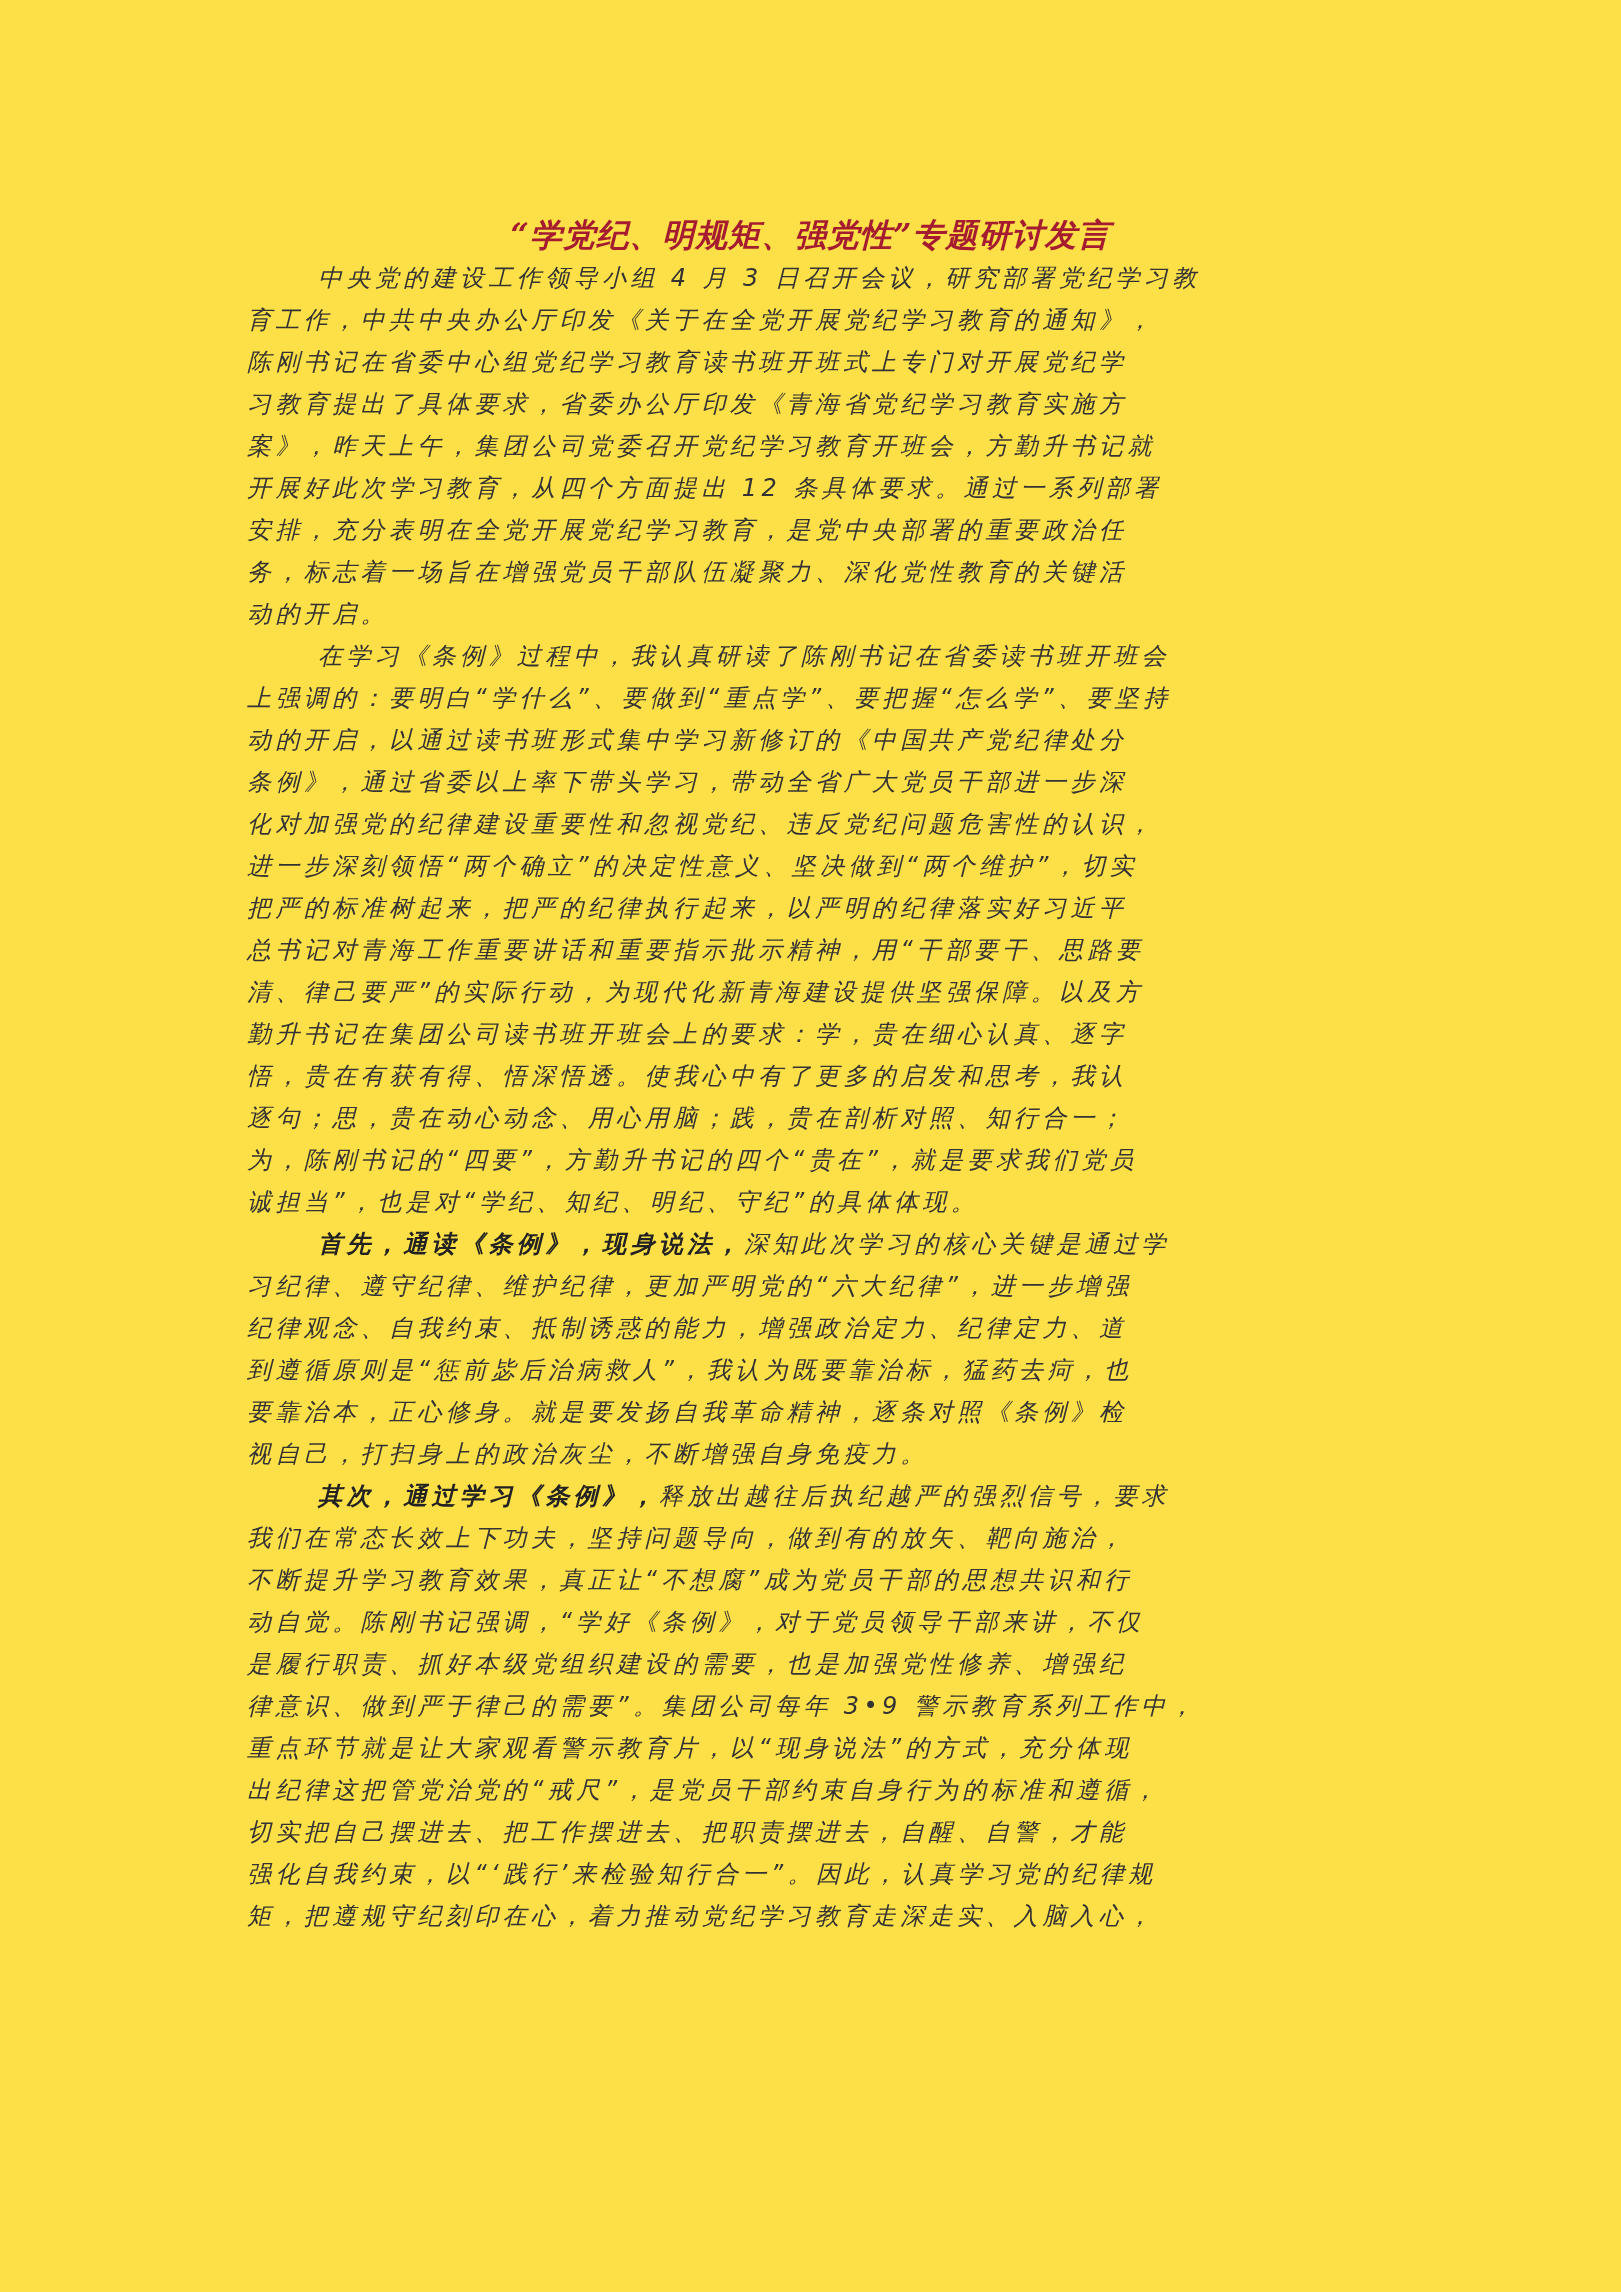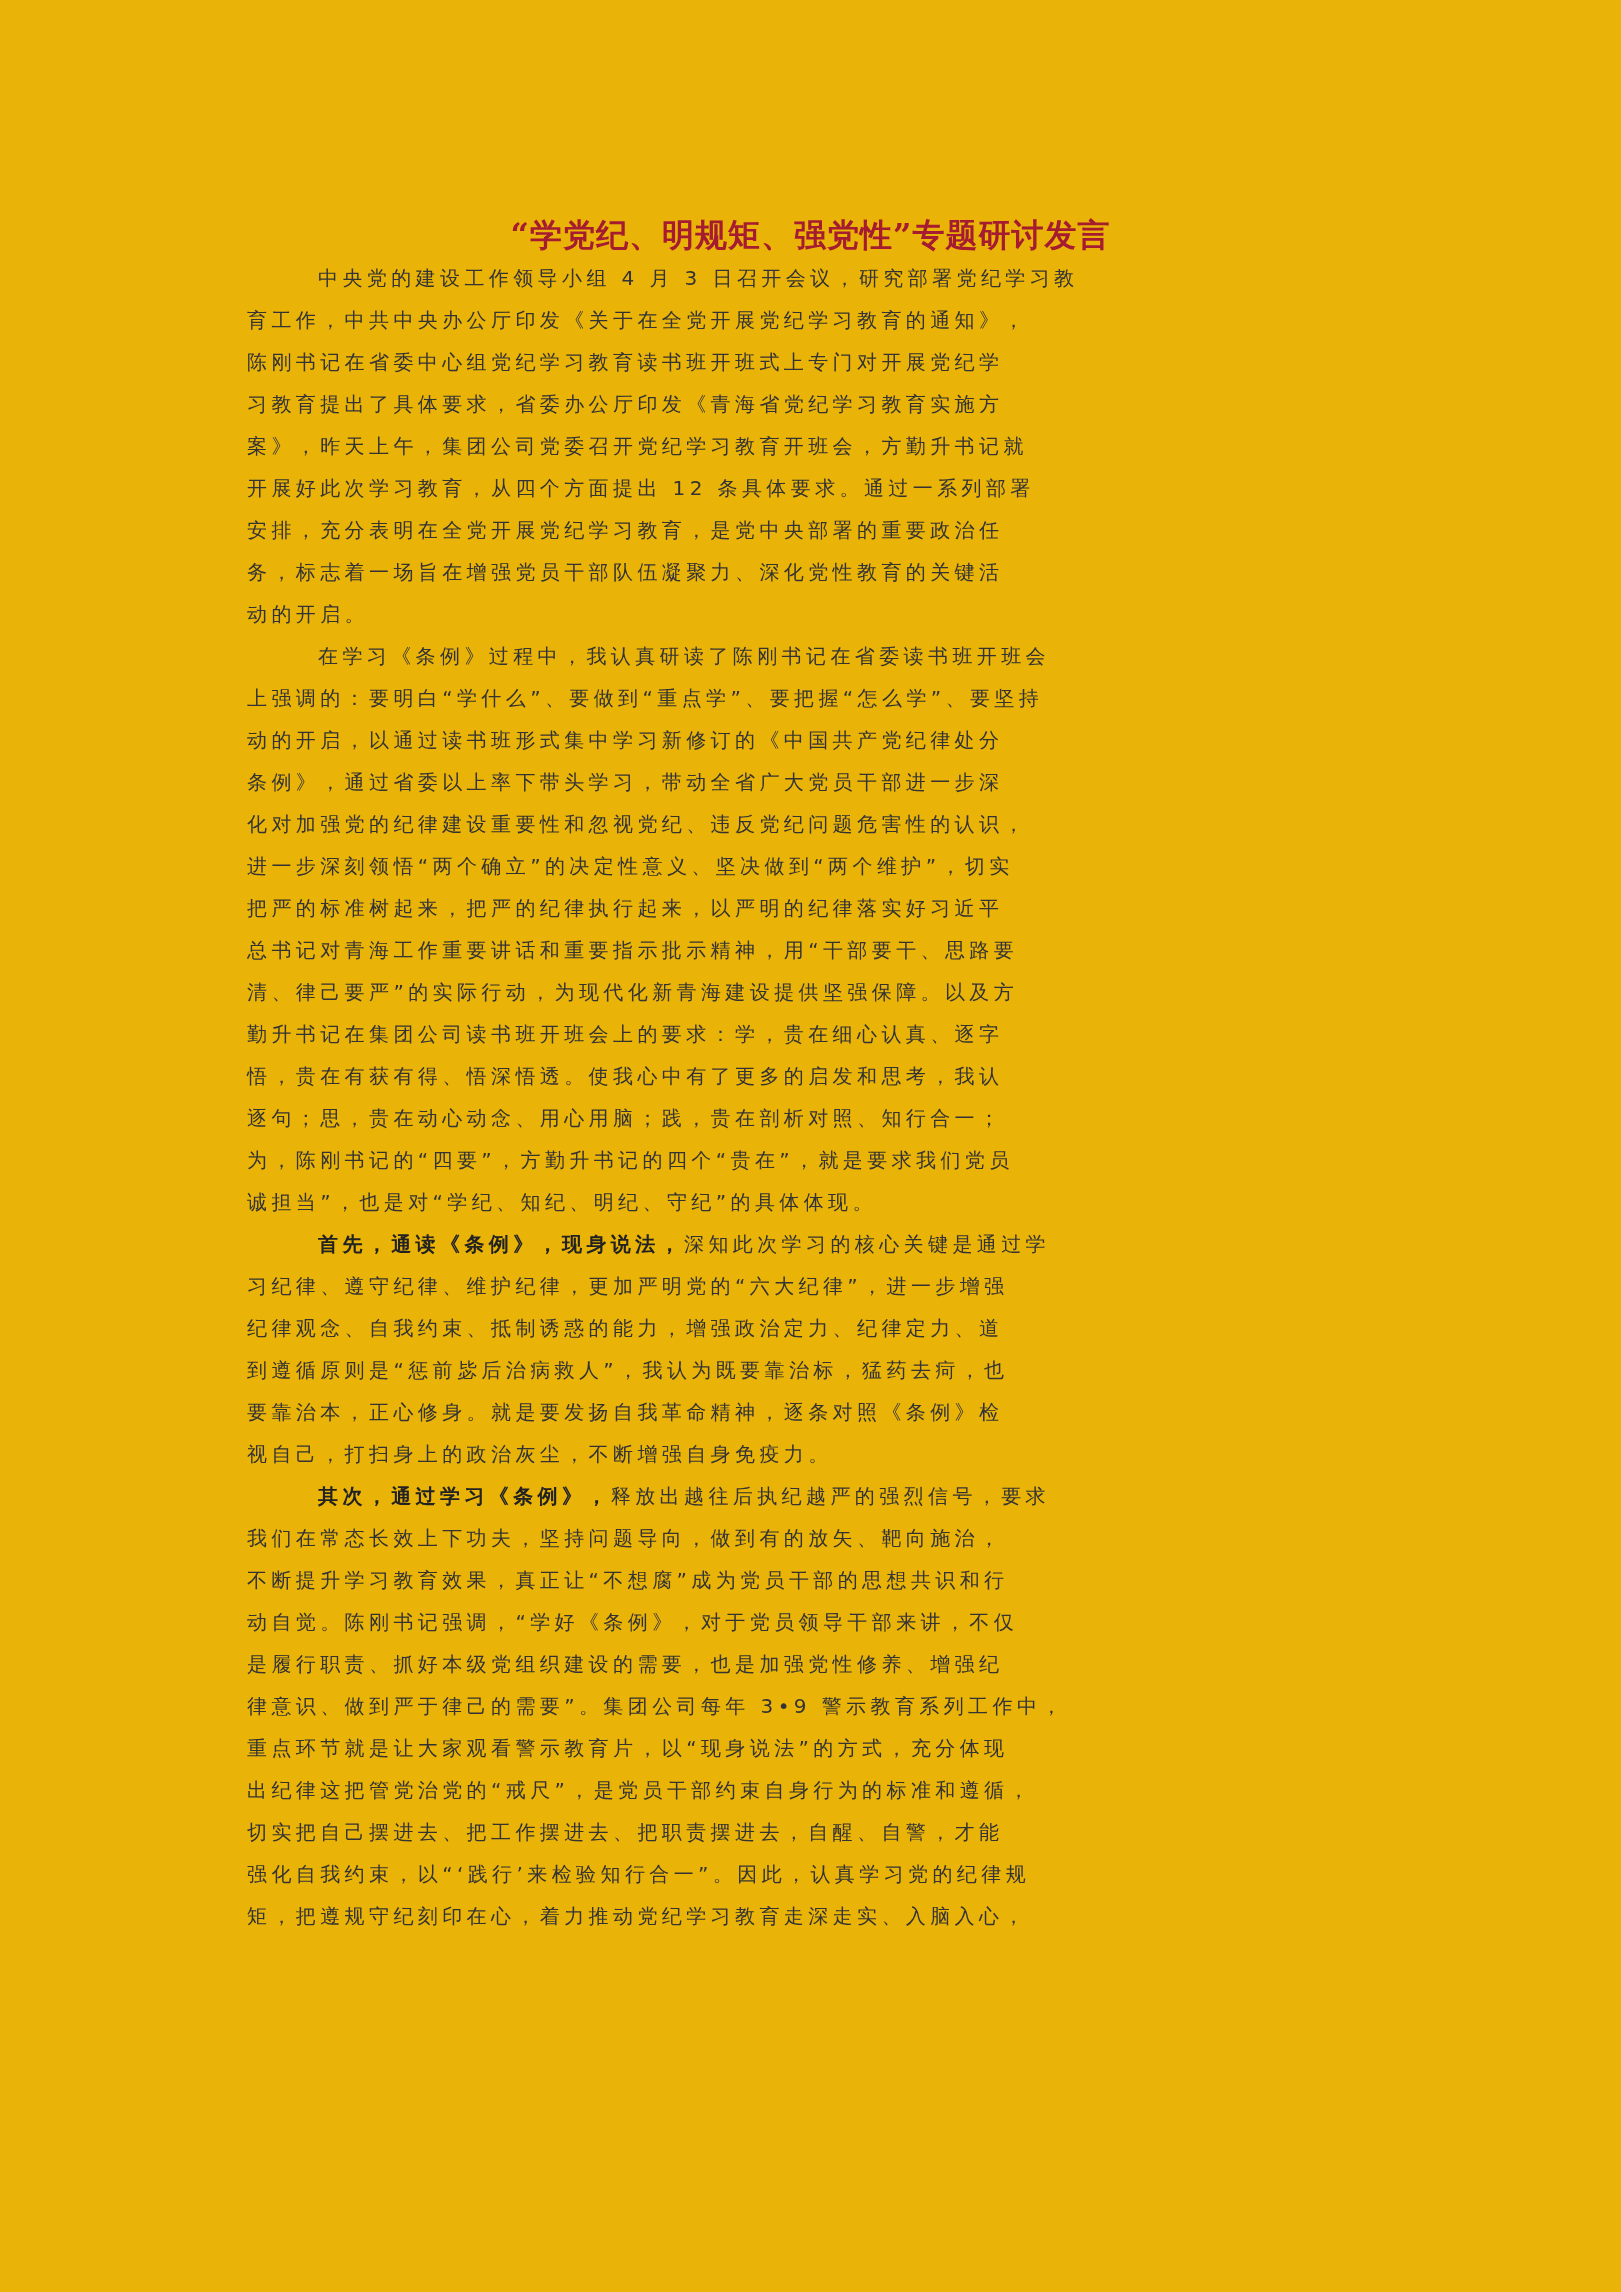--- a/index.html
+++ b/index.html
@@ -1,27 +1,27 @@
 <!DOCTYPE html>
 <html><head>
 <meta charset="utf-8">
 <style>
   html, body { margin: 0; padding: 0; background: #ffffff; }
   body { width: 1621px; height: 2293px; position: relative; overflow: hidden; }
-  .page { position: absolute; left: 0; top: 0; width: 1621px; height: 2293px; background: #eab308; }
+  .page { position: absolute; left: 0; top: 0; width: 1621px; height: 2293px; background: #fde047; font-style: italic; }
   .title {
     position: absolute; left: 0; top: 214px; width: 1621px; text-align: center;
     font-family: "DejaVu Serif", "Liberation Serif", serif;
     font-size: 32px; font-weight: bold; color: #a51c30; line-height: 43px;
     letter-spacing: 1px;
   }
   .body-text {
     position: absolute; left: 247px; top: 257px; width: 1137px;
     font-family: "DejaVu Sans", "Liberation Sans", sans-serif;
-    font-size: 20px; line-height: 42px; color: #333333;
+    font-size: 24px; line-height: 42px; color: #333333;
     letter-spacing: 4.4px; white-space: nowrap;
   }
   .line { display: block; height: 42px; }
   .line.indent { padding-left: 71px; }
   .b { font-weight: bold; color: #222222; }
 </style>
 </head>
 <body>
 
 <div class="page">

